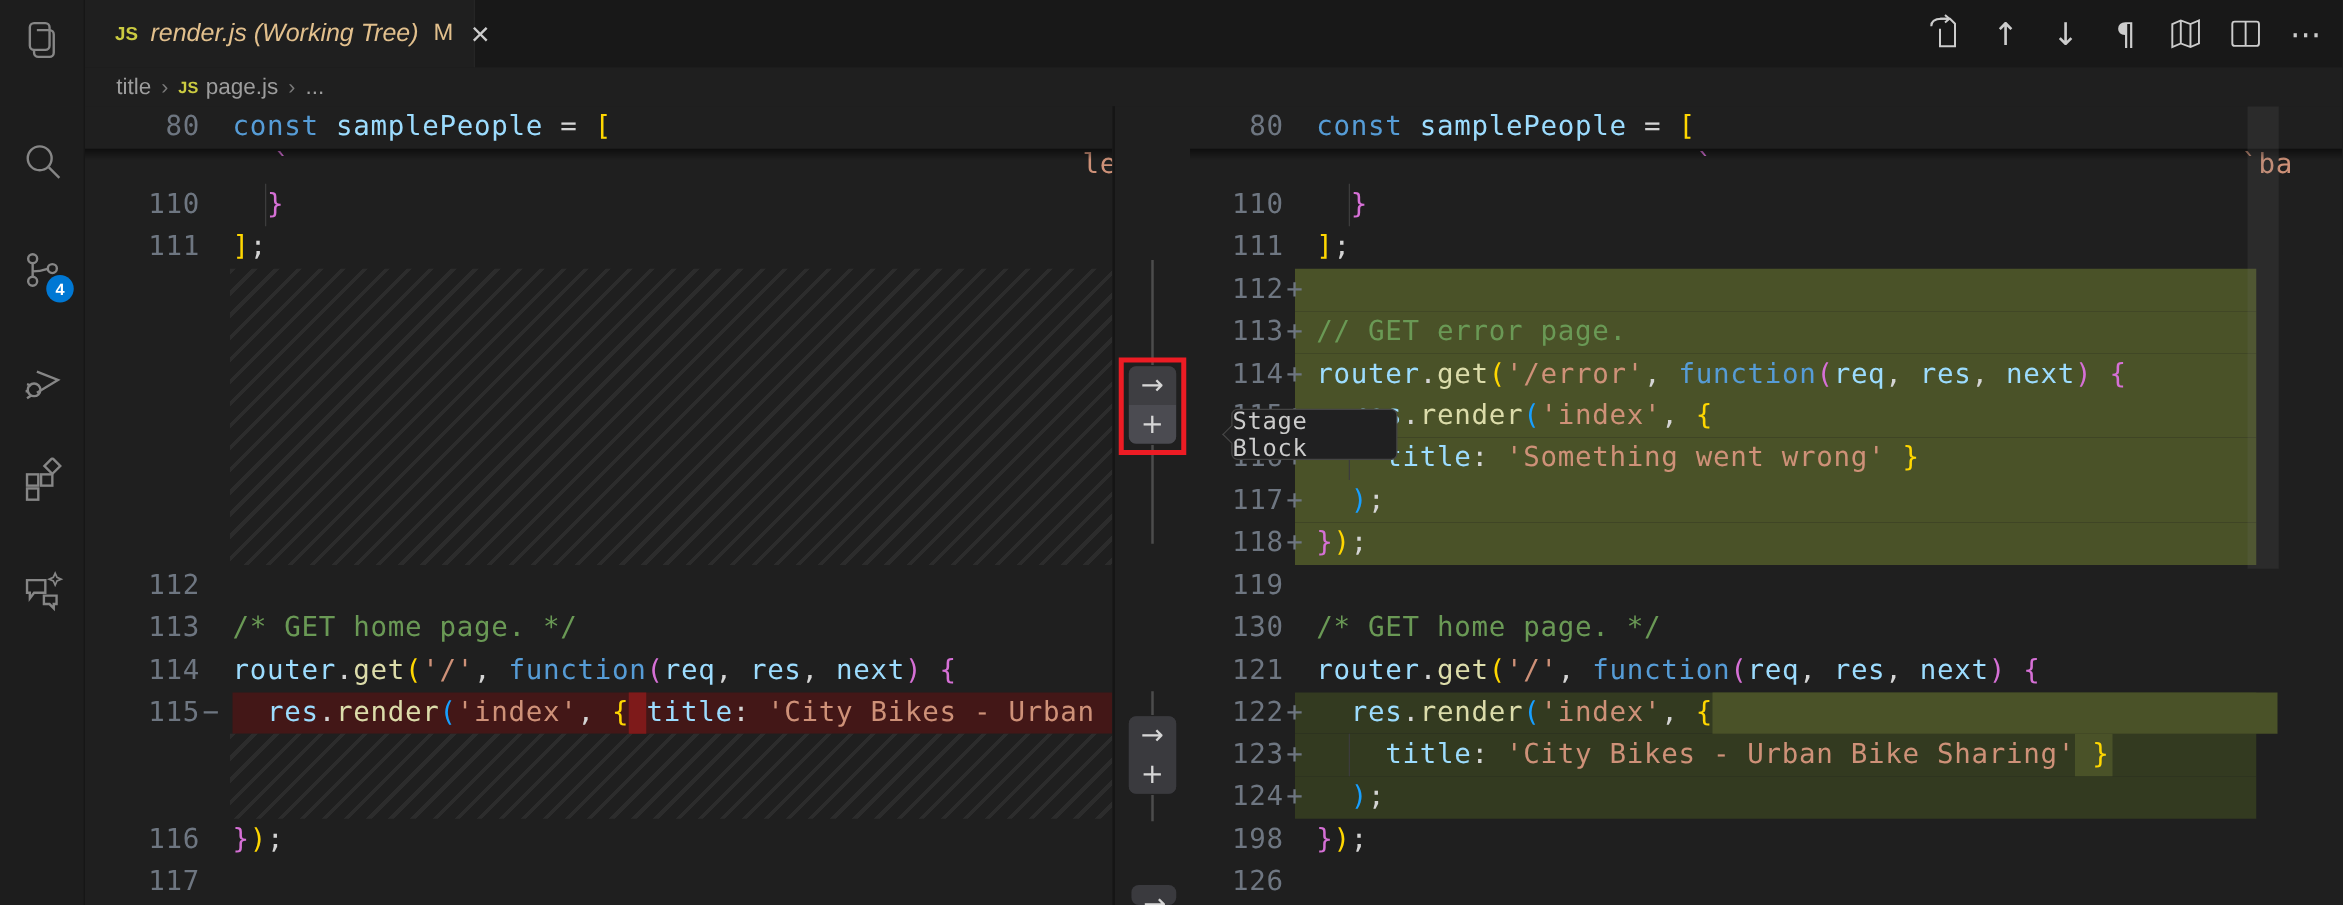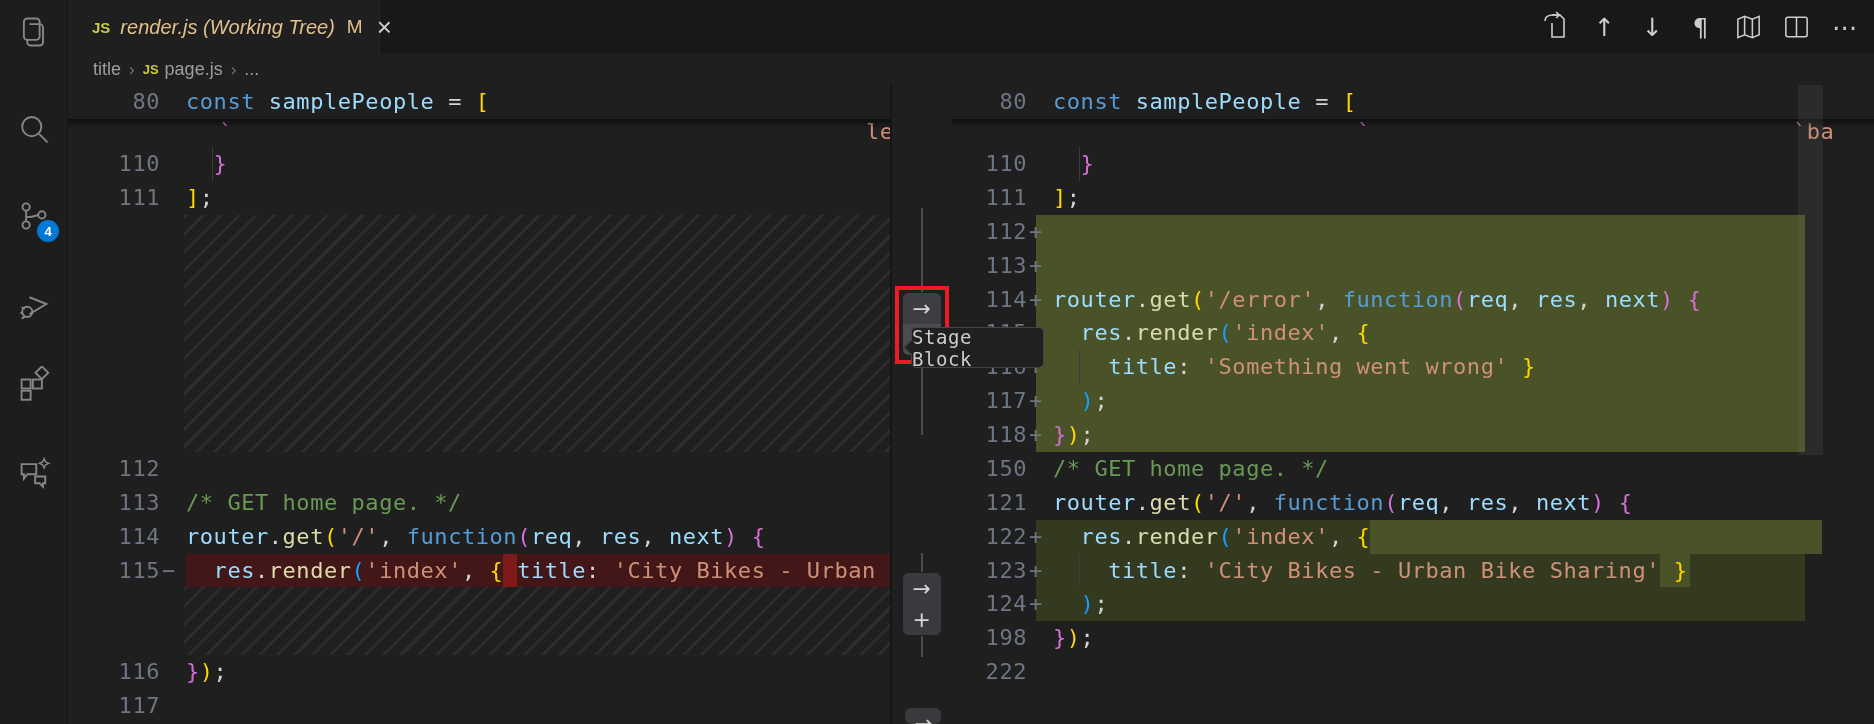--- a/index.html
+++ b/index.html
@@ -78,21 +78,21 @@
   .stage-btn { width:38px; height:31px; display:flex; align-items:center; justify-content:center;
                color:#d6d6d6; font-size:22px; cursor:pointer;
                font-family:"DejaVu Sans", sans-serif; }
   .stage-btn.top { background:#3e3e42; }
   .stage-btn.bottom { background:#4b4b51; }
   .stage-btn.plain { background:#3a3a3e; }
   .annotation-box { position:absolute; left:3px; width:54px; height:78px;
                     border:4px solid #ed1c24; z-index:12; }
 
   
-  .tooltip { position:absolute; left:843px; top:242px; width:133px; height:41px; z-index:20;
+  .tooltip { position:absolute; left:917px; top:242px; width:133px; height:41px; z-index:20;
              background:#202021; border:1px solid #454545; border-radius:5px; color:#cccccc;
              font-size:19px; display:flex; align-items:center; justify-content:center; }
   .tooltip .notch { position:absolute; left:-6px; top:14px; width:11px; height:11px;
                     background:#202021; border-left:1px solid #454545; border-bottom:1px solid #454545;
                     transform:rotate(45deg); }
 </style>
 </head>
 <body>
 
 <div class="app">
@@ -224,33 +224,34 @@
         <div class="sticky">
           <span class="ln" style="width: 75px;">80</span>
           <span class="code" style="left: 101px;"><span style="color: rgb(86, 156, 214);">const </span><span style="color: rgb(156, 220, 254);">samplePeople </span><span style="color: rgb(212, 212, 212);">= </span><span style="color: rgb(255, 215, 0);">[</span></span>
         </div>
         <div class="sticky-shadow"></div>
         <div class="partial crow"><span class="frag" style="left: 405px; color: rgb(214, 112, 214);">`</span><span class="frag" style="left: 841px; color: rgb(206, 145, 120);">`ba</span></div>
         <div class="rows">
           <div class="crow"><div class="guide" style="left: 127px;"></div><span class="ln" style="width: 75px;">110</span><div class="code" style="left: 101px;"><span style="color: rgb(212, 212, 212);">  </span><span style="color: rgb(214, 112, 214);">}</span></div></div>
           <div class="crow"><span class="ln" style="width: 75px;">111</span><div class="code" style="left: 101px;"><span style="color: rgb(255, 215, 0);">]</span><span style="color: rgb(212, 212, 212);">;</span></div></div>
           <div class="crow"><div class="row-bg" style="left: 84px; width: 769px; background: rgb(74, 82, 40);"></div><span class="ln" style="width: 75px;">112</span><span class="marker" style="left: 77px;">+</span><div class="code" style="left: 101px;"></div></div>
-          <div class="crow"><div class="row-bg" style="left: 84px; width: 769px; background: rgb(74, 82, 40);"></div><span class="ln" style="width: 75px;">113</span><span class="marker" style="left: 77px;">+</span></div>
+          <div class="crow"><div class="row-bg" style="left: 84px; width: 769px; background: rgb(74, 82, 40);"></div><span class="ln" style="width: 75px;">113</span><span class="marker" style="left: 77px;">+</span><div class="code" style="left: 101px;"><span style="color: rgb(106, 153, 85);">// GET error page.</span></div></div>
           <div class="crow"><div class="row-bg" style="left: 84px; width: 769px; background: rgb(74, 82, 40);"></div><span class="ln" style="width: 75px;">114</span><span class="marker" style="left: 77px;">+</span><div class="code" style="left: 101px;"><span style="color: rgb(156, 220, 254);">router</span><span style="color: rgb(212, 212, 212);">.</span><span style="color: rgb(220, 220, 170);">get</span><span style="color: rgb(255, 215, 0);">(</span><span style="color: rgb(206, 145, 120);">'/error'</span><span style="color: rgb(212, 212, 212);">, </span><span style="color: rgb(86, 156, 214);">function</span><span style="color: rgb(214, 112, 214);">(</span><span style="color: rgb(156, 220, 254);">req</span><span style="color: rgb(212, 212, 212);">, </span><span style="color: rgb(156, 220, 254);">res</span><span style="color: rgb(212, 212, 212);">, </span><span style="color: rgb(156, 220, 254);">next</span><span style="color: rgb(214, 112, 214);">) {</span></div></div>
           <div class="crow"><div class="row-bg" style="left: 84px; width: 769px; background: rgb(74, 82, 40);"></div><span class="ln" style="width: 75px;">115</span><span class="marker" style="left: 77px;">+</span><div class="code" style="left: 101px;"><span style="color: rgb(212, 212, 212);">  </span><span style="color: rgb(156, 220, 254);">res</span><span style="color: rgb(212, 212, 212);">.</span><span style="color: rgb(220, 220, 170);">render</span><span style="color: rgb(23, 159, 255);">(</span><span style="color: rgb(206, 145, 120);">'index'</span><span style="color: rgb(212, 212, 212);">, </span><span style="color: rgb(255, 215, 0);">{</span></div></div>
           <div class="crow"><div class="row-bg" style="left: 84px; width: 769px; background: rgb(74, 82, 40);"></div><div class="guide" style="left: 127px;"></div><span class="ln" style="width: 75px;">116</span><span class="marker" style="left: 77px;">+</span><div class="code" style="left: 101px;"><span style="color: rgb(212, 212, 212);">    </span><span style="color: rgb(156, 220, 254);">title</span><span style="color: rgb(212, 212, 212);">: </span><span style="color: rgb(206, 145, 120);">'Something went wrong'</span><span style="color: rgb(212, 212, 212);"> </span><span style="color: rgb(255, 215, 0);">}</span></div></div>
           <div class="crow"><div class="row-bg" style="left: 84px; width: 769px; background: rgb(74, 82, 40);"></div><span class="ln" style="width: 75px;">117</span><span class="marker" style="left: 77px;">+</span><div class="code" style="left: 101px;"><span style="color: rgb(212, 212, 212);">  </span><span style="color: rgb(23, 159, 255);">)</span><span style="color: rgb(212, 212, 212);">;</span></div></div>
           <div class="crow"><div class="row-bg" style="left: 84px; width: 769px; background: rgb(74, 82, 40);"></div><span class="ln" style="width: 75px;">118</span><span class="marker" style="left: 77px;">+</span><div class="code" style="left: 101px;"><span style="color: rgb(214, 112, 214);">}</span><span style="color: rgb(255, 215, 0);">)</span><span style="color: rgb(212, 212, 212);">;</span></div></div>
-          <div class="crow"><span class="ln" style="width: 75px;">150</span><div class="code" style="left: 101px;"><span style="color: rgb(106, 153, 85);">/* GET home page. */</span></div></div>
+          <div class="crow"><span class="ln" style="width: 75px;">119</span><div class="code" style="left: 101px;"></div></div>
+          <div class="crow"><span class="ln" style="width: 75px;">130</span><div class="code" style="left: 101px;"><span style="color: rgb(106, 153, 85);">/* GET home page. */</span></div></div>
           <div class="crow"><span class="ln" style="width: 75px;">121</span><div class="code" style="left: 101px;"><span style="color: rgb(156, 220, 254);">router</span><span style="color: rgb(212, 212, 212);">.</span><span style="color: rgb(220, 220, 170);">get</span><span style="color: rgb(255, 215, 0);">(</span><span style="color: rgb(206, 145, 120);">'/'</span><span style="color: rgb(212, 212, 212);">, </span><span style="color: rgb(86, 156, 214);">function</span><span style="color: rgb(214, 112, 214);">(</span><span style="color: rgb(156, 220, 254);">req</span><span style="color: rgb(212, 212, 212);">, </span><span style="color: rgb(156, 220, 254);">res</span><span style="color: rgb(212, 212, 212);">, </span><span style="color: rgb(156, 220, 254);">next</span><span style="color: rgb(214, 112, 214);">) {</span></div></div>
           <div class="crow"><div class="row-bg" style="left: 84px; width: 769px; background: rgb(51, 58, 32);"></div><div class="hl-band" style="left: 418px; width: 452px; background: rgb(74, 82, 40);"></div><span class="ln" style="width: 75px;">122</span><span class="marker" style="left: 77px;">+</span><div class="code" style="left: 101px;"><span style="color: rgb(212, 212, 212);">  </span><span style="color: rgb(156, 220, 254);">res</span><span style="color: rgb(212, 212, 212);">.</span><span style="color: rgb(220, 220, 170);">render</span><span style="color: rgb(23, 159, 255);">(</span><span style="color: rgb(206, 145, 120);">'index'</span><span style="color: rgb(212, 212, 212);">, </span><span style="color: rgb(255, 215, 0);">{</span></div></div>
           <div class="crow"><div class="row-bg" style="left: 84px; width: 769px; background: rgb(51, 58, 32);"></div><div class="hl-band" style="left: 708px; width: 30px; background: rgb(74, 82, 40);"></div><div class="guide" style="left: 127px;"></div><span class="ln" style="width: 75px;">123</span><span class="marker" style="left: 77px;">+</span><div class="code" style="left: 101px;"><span style="color: rgb(212, 212, 212);">    </span><span style="color: rgb(156, 220, 254);">title</span><span style="color: rgb(212, 212, 212);">: </span><span style="color: rgb(206, 145, 120);">'City Bikes - Urban Bike Sharing'</span><span style="color: rgb(212, 212, 212);"> </span><span style="color: rgb(255, 215, 0);">}</span></div></div>
           <div class="crow"><div class="row-bg" style="left: 84px; width: 769px; background: rgb(51, 58, 32);"></div><span class="ln" style="width: 75px;">124</span><span class="marker" style="left: 77px;">+</span><div class="code" style="left: 101px;"><span style="color: rgb(212, 212, 212);">  </span><span style="color: rgb(23, 159, 255);">)</span><span style="color: rgb(212, 212, 212);">;</span></div></div>
           <div class="crow"><span class="ln" style="width: 75px;">198</span><div class="code" style="left: 101px;"><span style="color: rgb(214, 112, 214);">}</span><span style="color: rgb(255, 215, 0);">)</span><span style="color: rgb(212, 212, 212);">;</span></div></div>
-          <div class="crow"><span class="ln" style="width: 75px;">222</span><div class="code" style="left: 101px;"></div></div>
+          <div class="crow"><span class="ln" style="width: 75px;">126</span><div class="code" style="left: 101px;"></div></div>
         </div>
         <div class="scrollbar-slider" style="left: 846px; top: 0px; height: 370px;"></div>
       </div>
 
     <div class="gutter" id="gutter">
         <div class="g-line" style="top: 123px; height: 84px;"></div>
         <div class="g-line" style="top: 271px; height: 79px;"></div>
         <div class="g-line" style="top: 468px; height: 19px;"></div>
         <div class="g-line" style="top: 551px; height: 21px;"></div>
         <div class="stage-group" style="top: 208px;">

